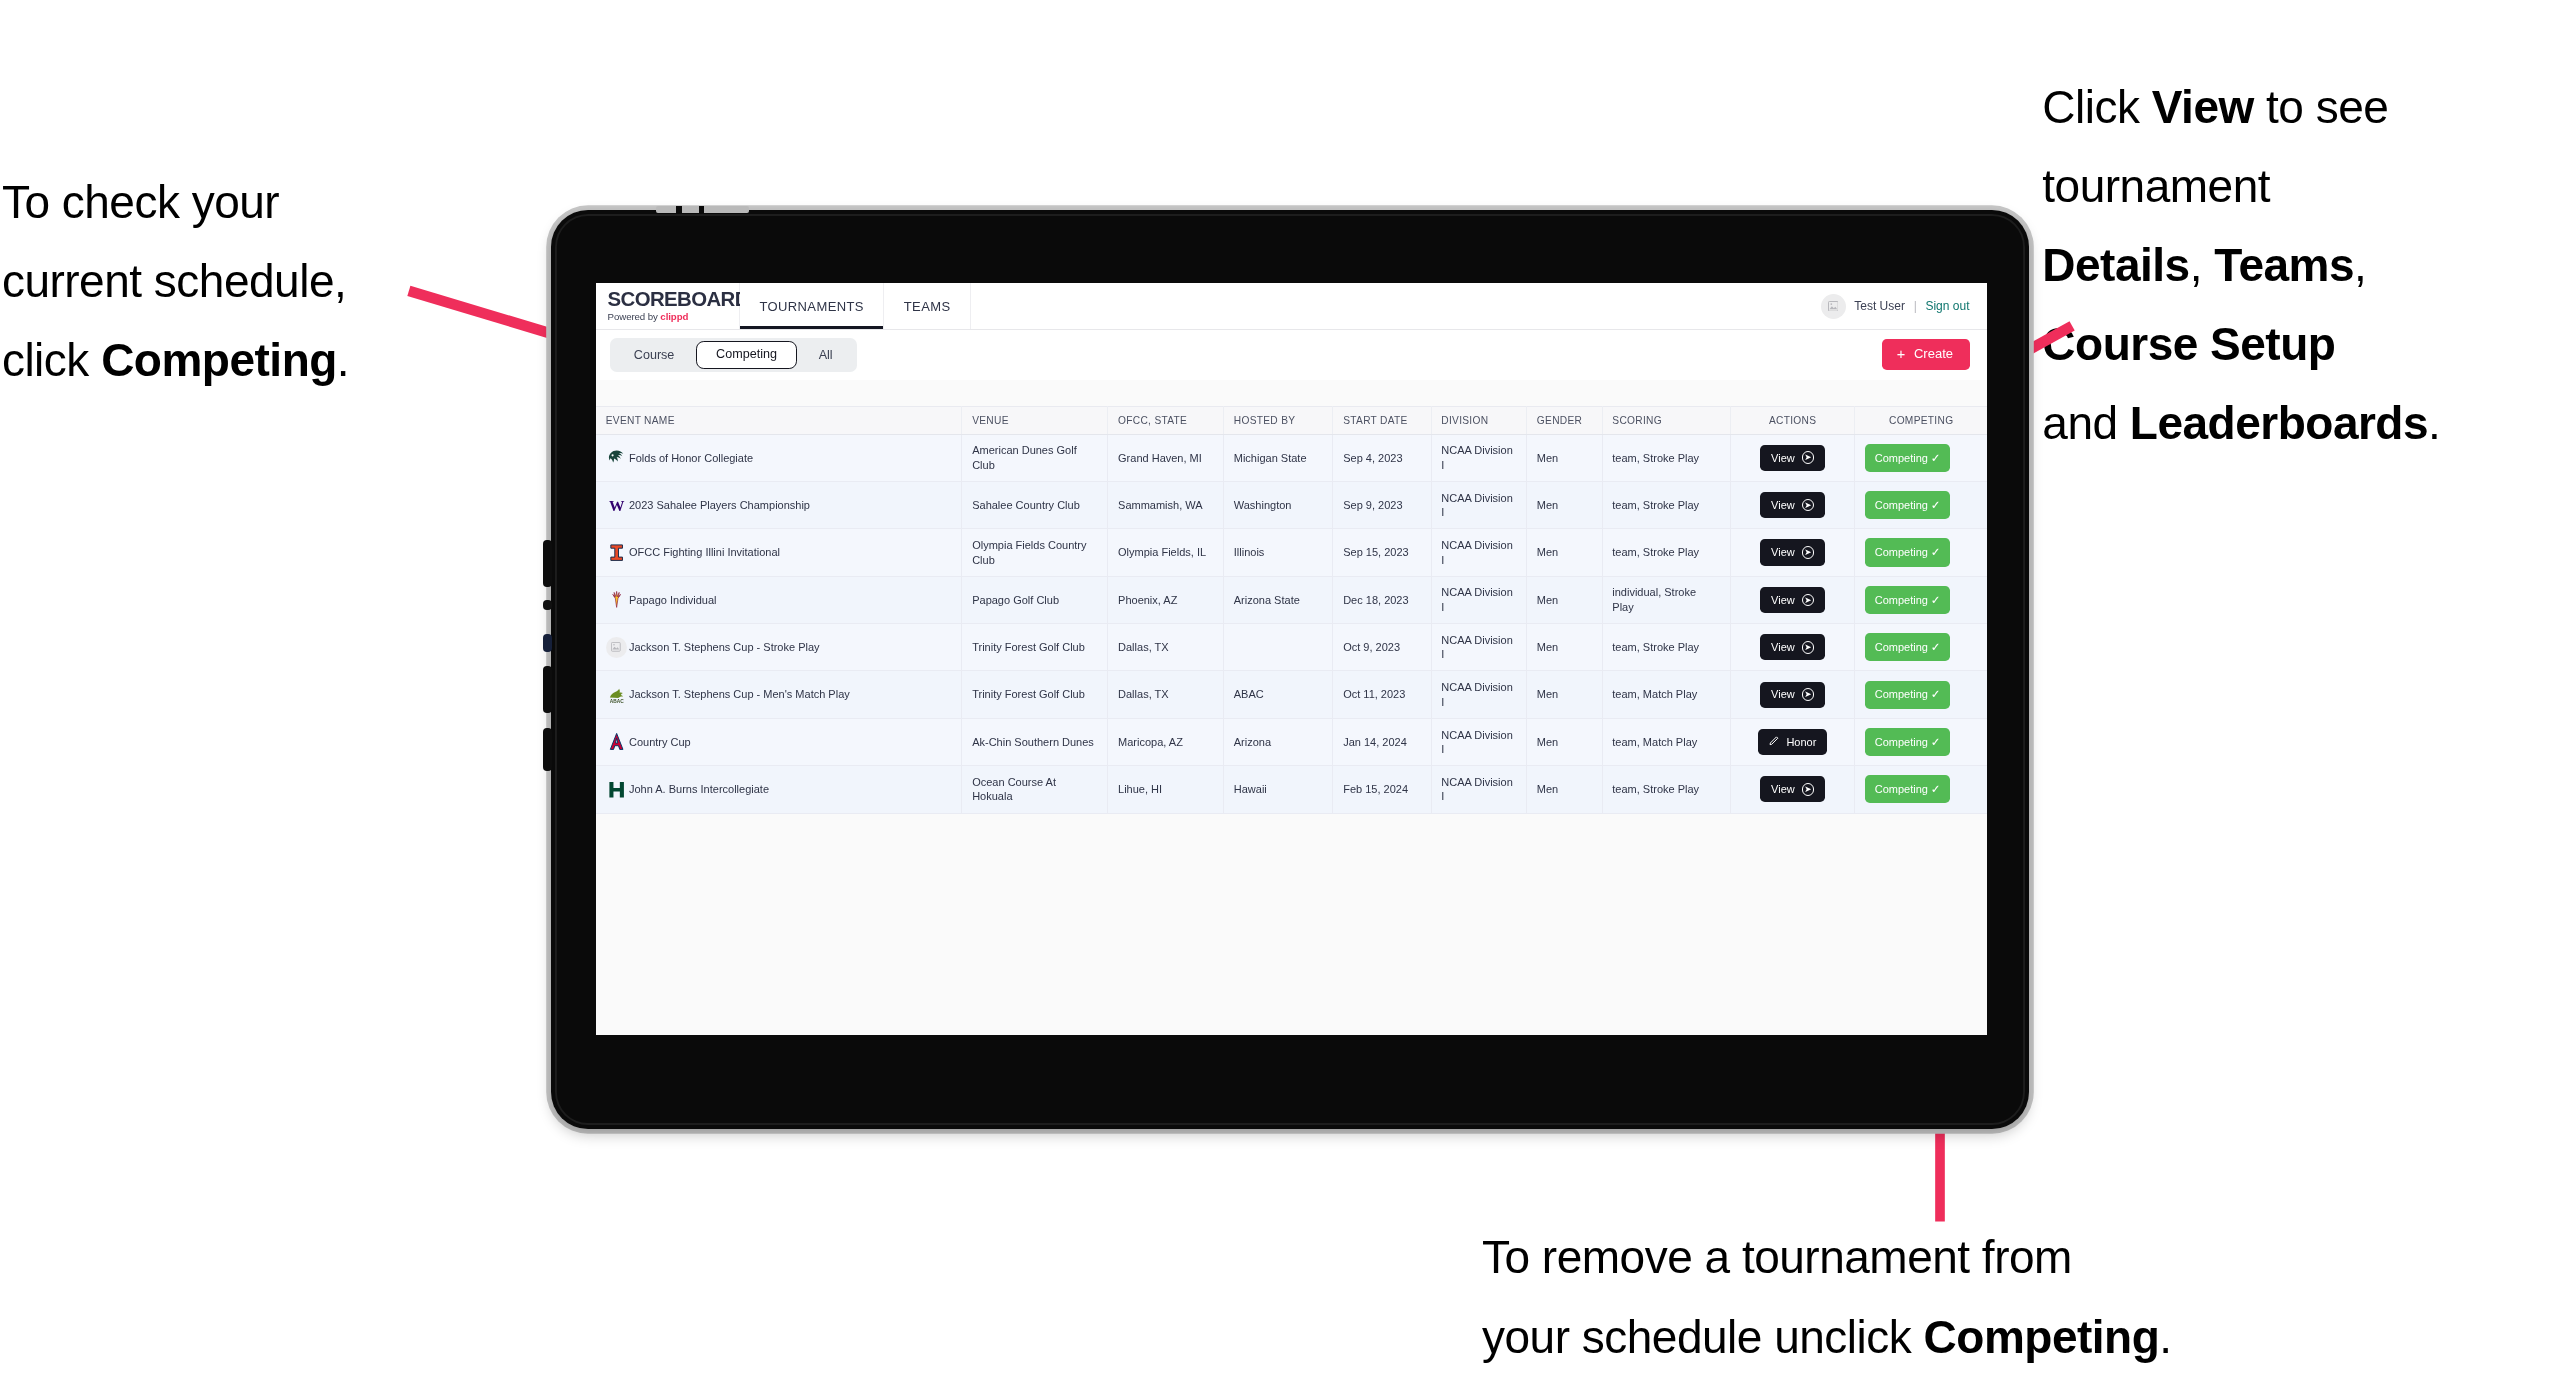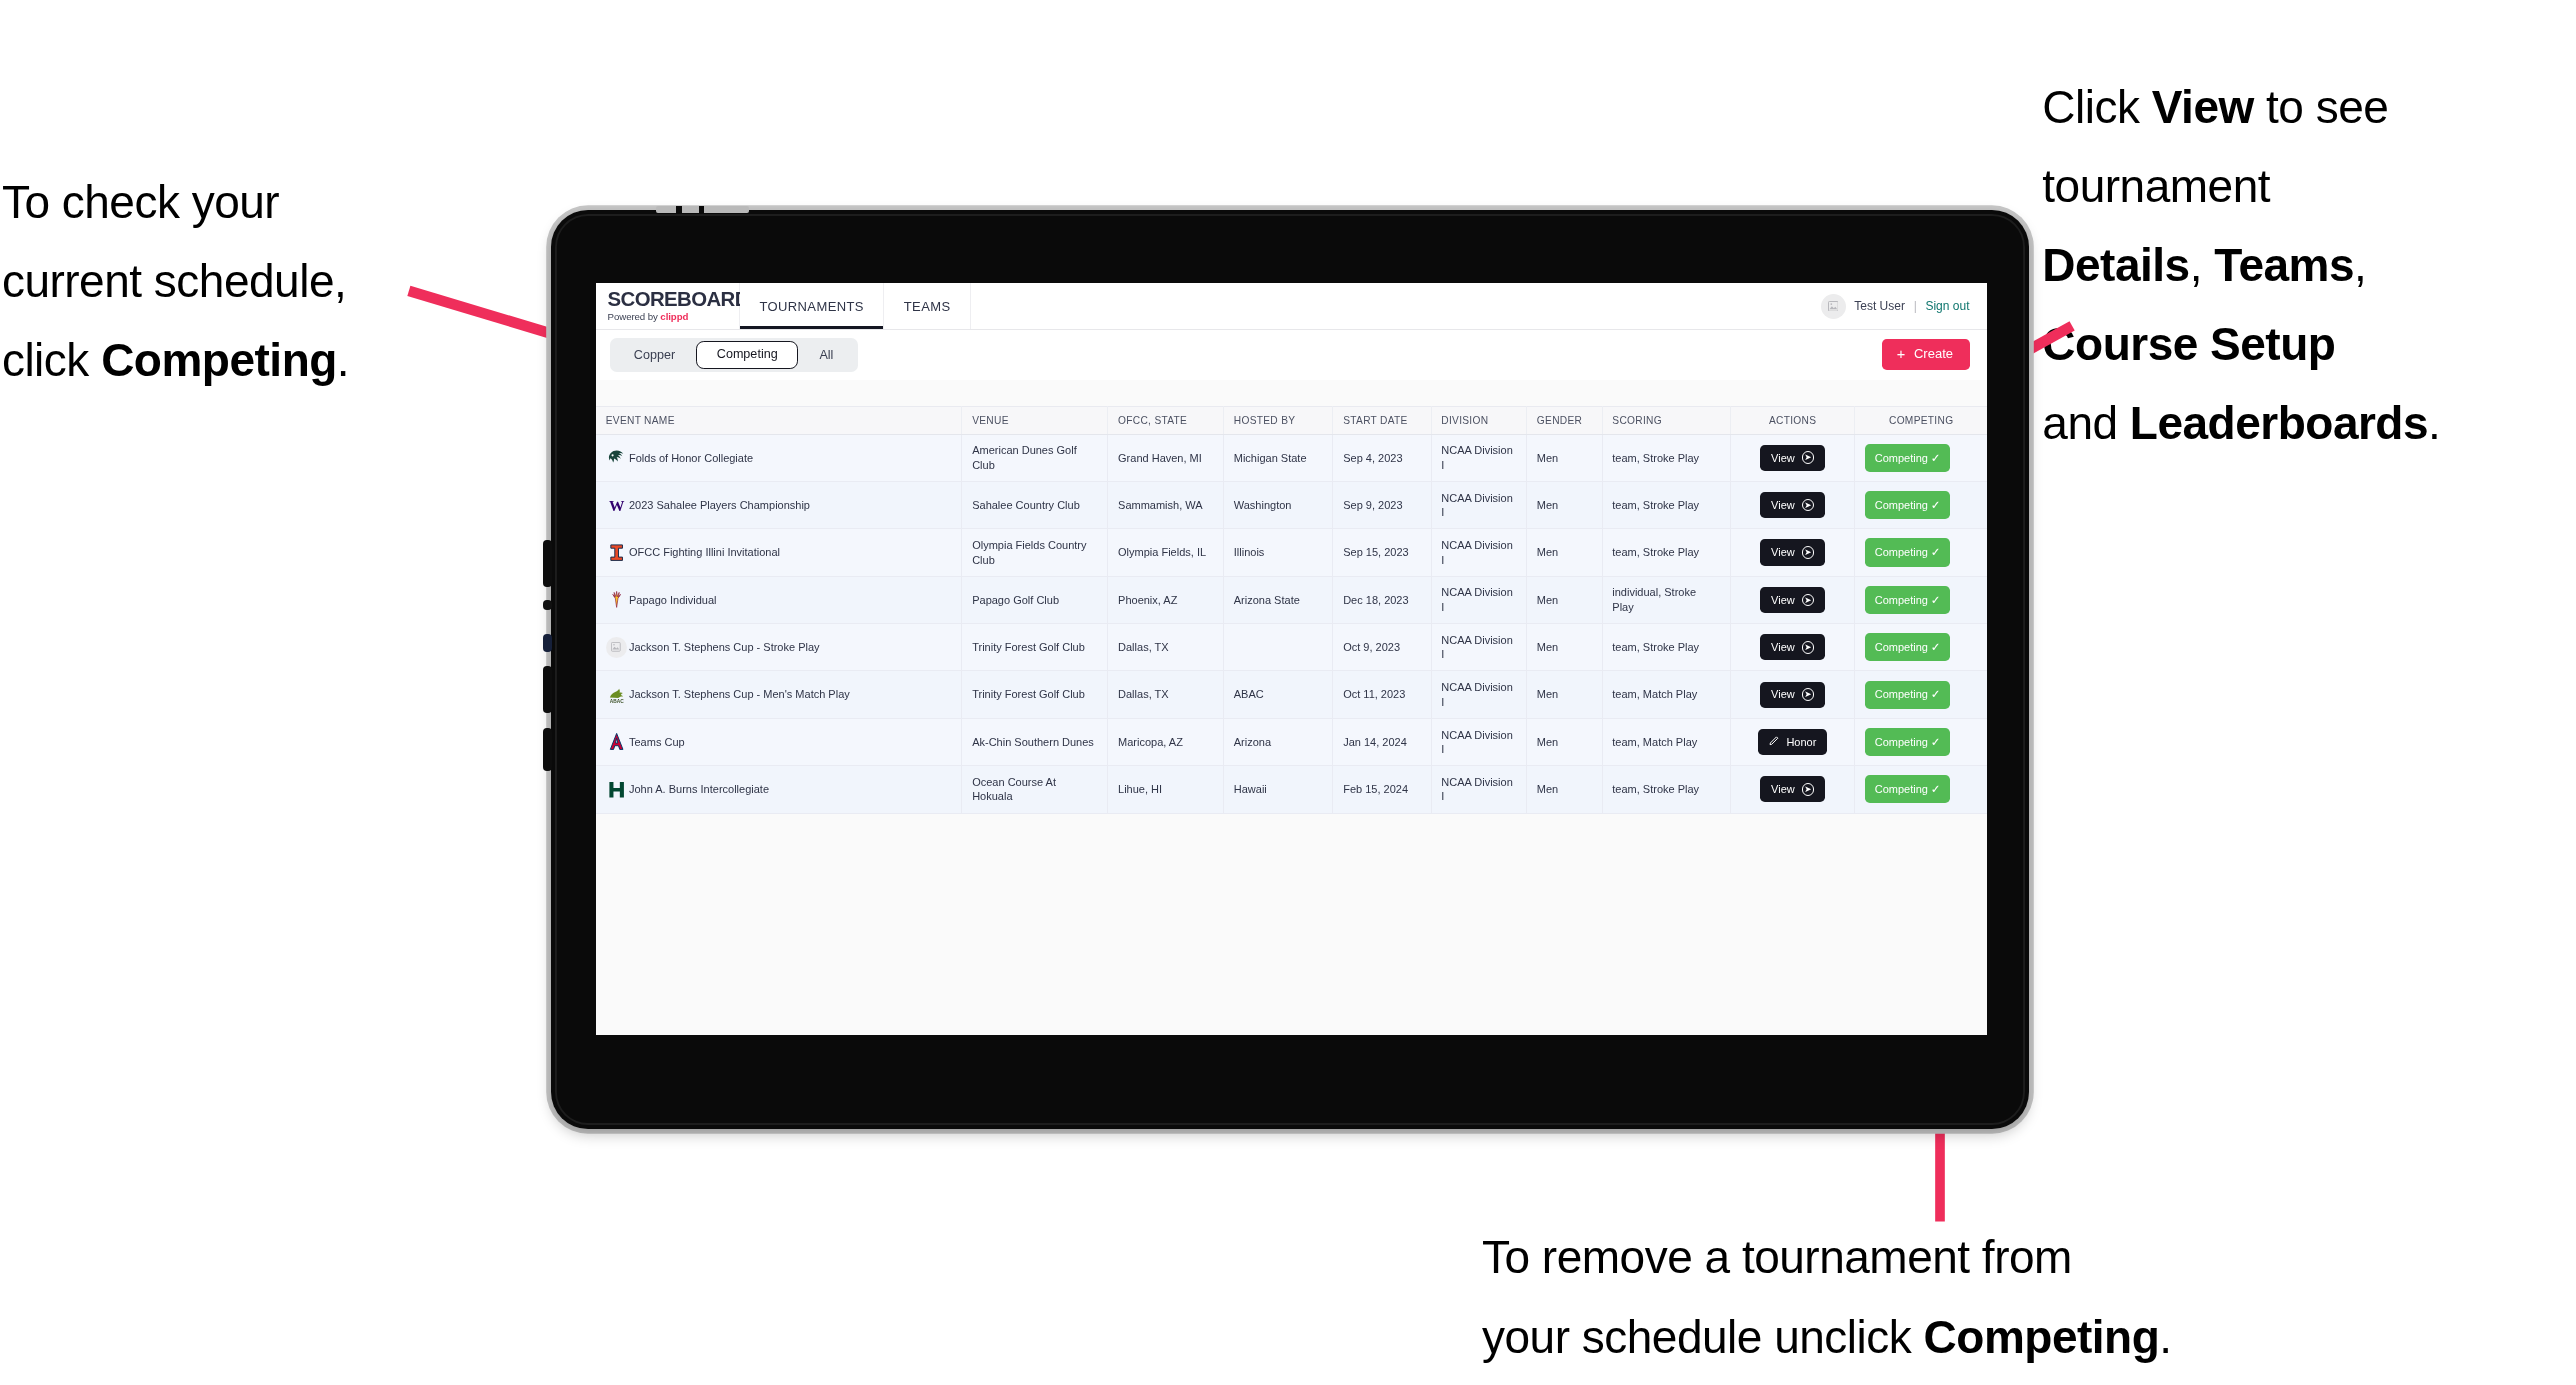--- a/index.html
+++ b/index.html
@@ -237,21 +237,21 @@
         </span>
         <span>Test User</span>
         <span id="nav-divider">|</span>
         <span id="nav-signout">Sign out</span>
       </div>
     </div>
 
     <div id="filterbar">
       <div id="segmented">
         <div class="seg">
-          <span>Copper</span>
+          <span>Course</span>
         </div>
         <div class="seg active">
           <span>Competing</span>
         </div>
         <div class="seg">
           <span>All</span>
         </div>
       </div>
       <div id="create-btn">
         <span id="create-plus">+</span>
@@ -469,21 +469,21 @@
               </td>
             </tr>
             <tr>
               <td>
                 <div class="namecell">
                   <span class="logo">
                     <svg width="21.3" height="21.3" viewBox="0 0 22 22">
                       <path d="M11 2.5 L17.5 19 H14.2 L12.9 15.2 H9.1 L7.8 19 H4.5 Z M11 7.5 L9.8 12.4 H12.2 Z" fill="#cc0033" stroke="#003366" stroke-width="1"></path>
                     </svg>
                   </span>
-                  <span>Teams Cup</span>
+                  <span>Country Cup</span>
                 </div>
               </td>
               <td>Ak-Chin Southern Dunes</td>
               <td>Maricopa, AZ</td>
               <td>Arizona</td>
               <td>Jan 14, 2024</td>
               <td>NCAA Division I</td>
               <td>Men</td>
               <td>team, Match Play</td>
               <td style="text-align:center"><span class="btn-edit">

